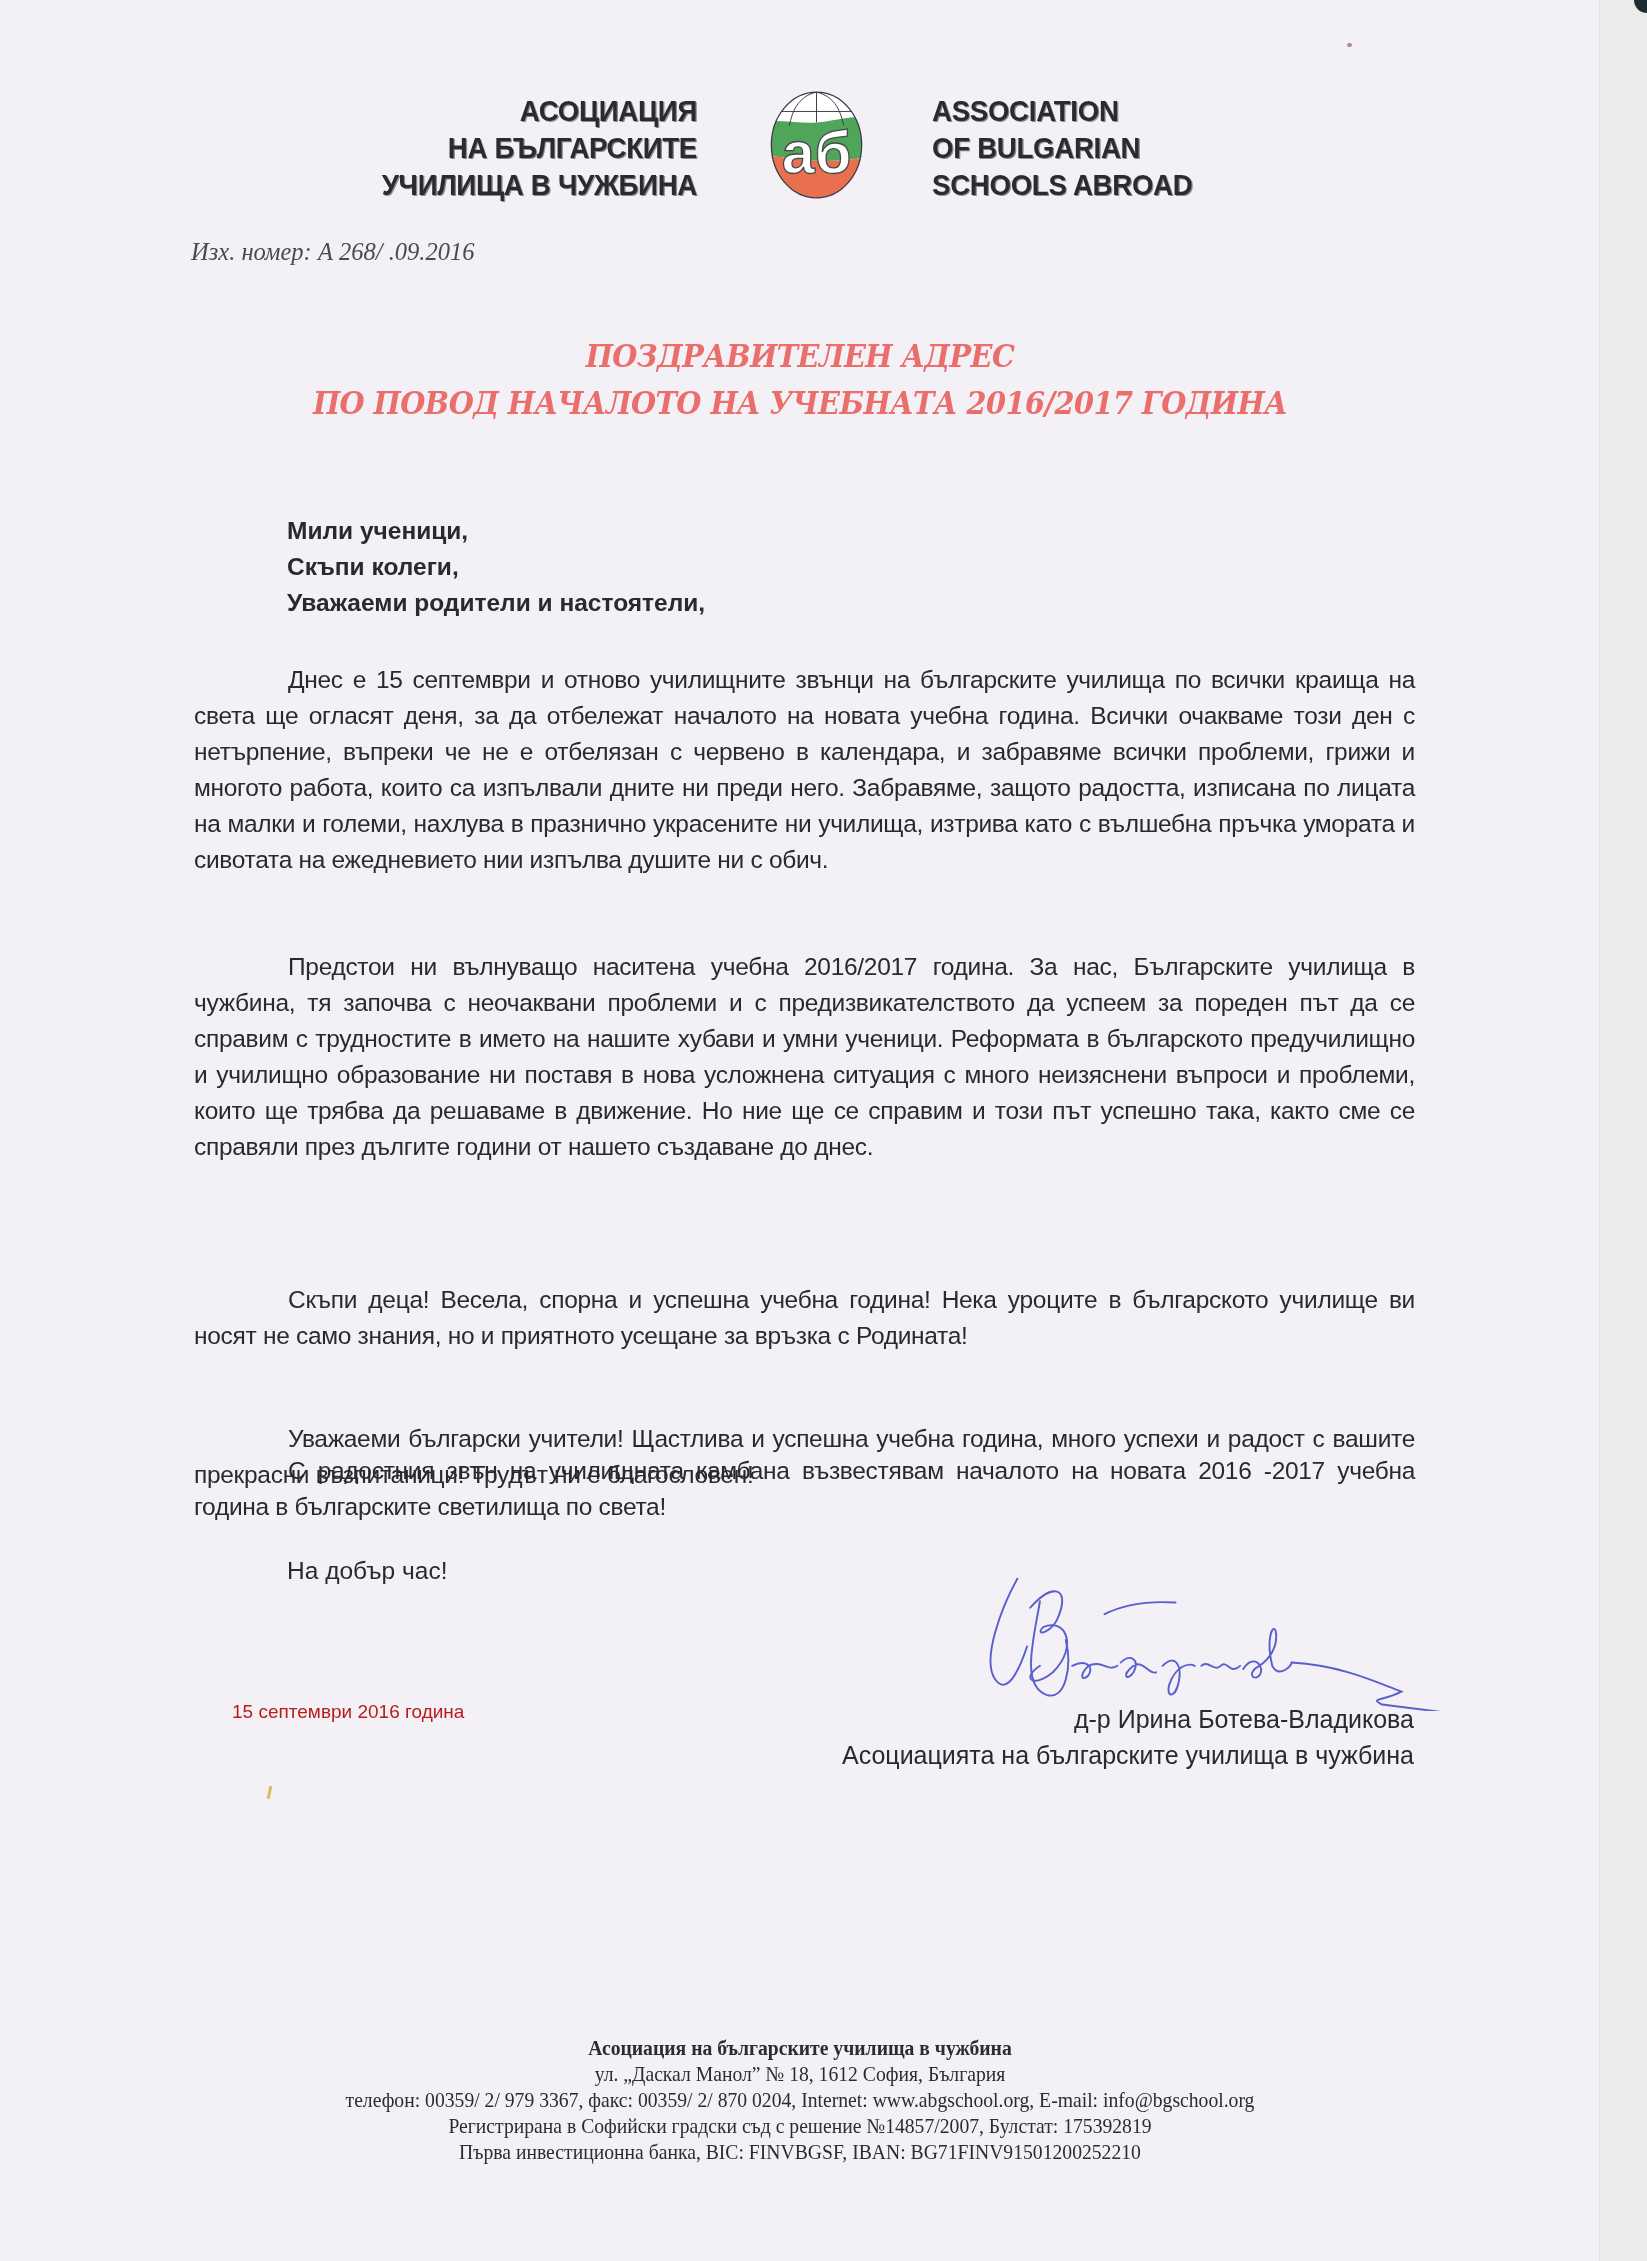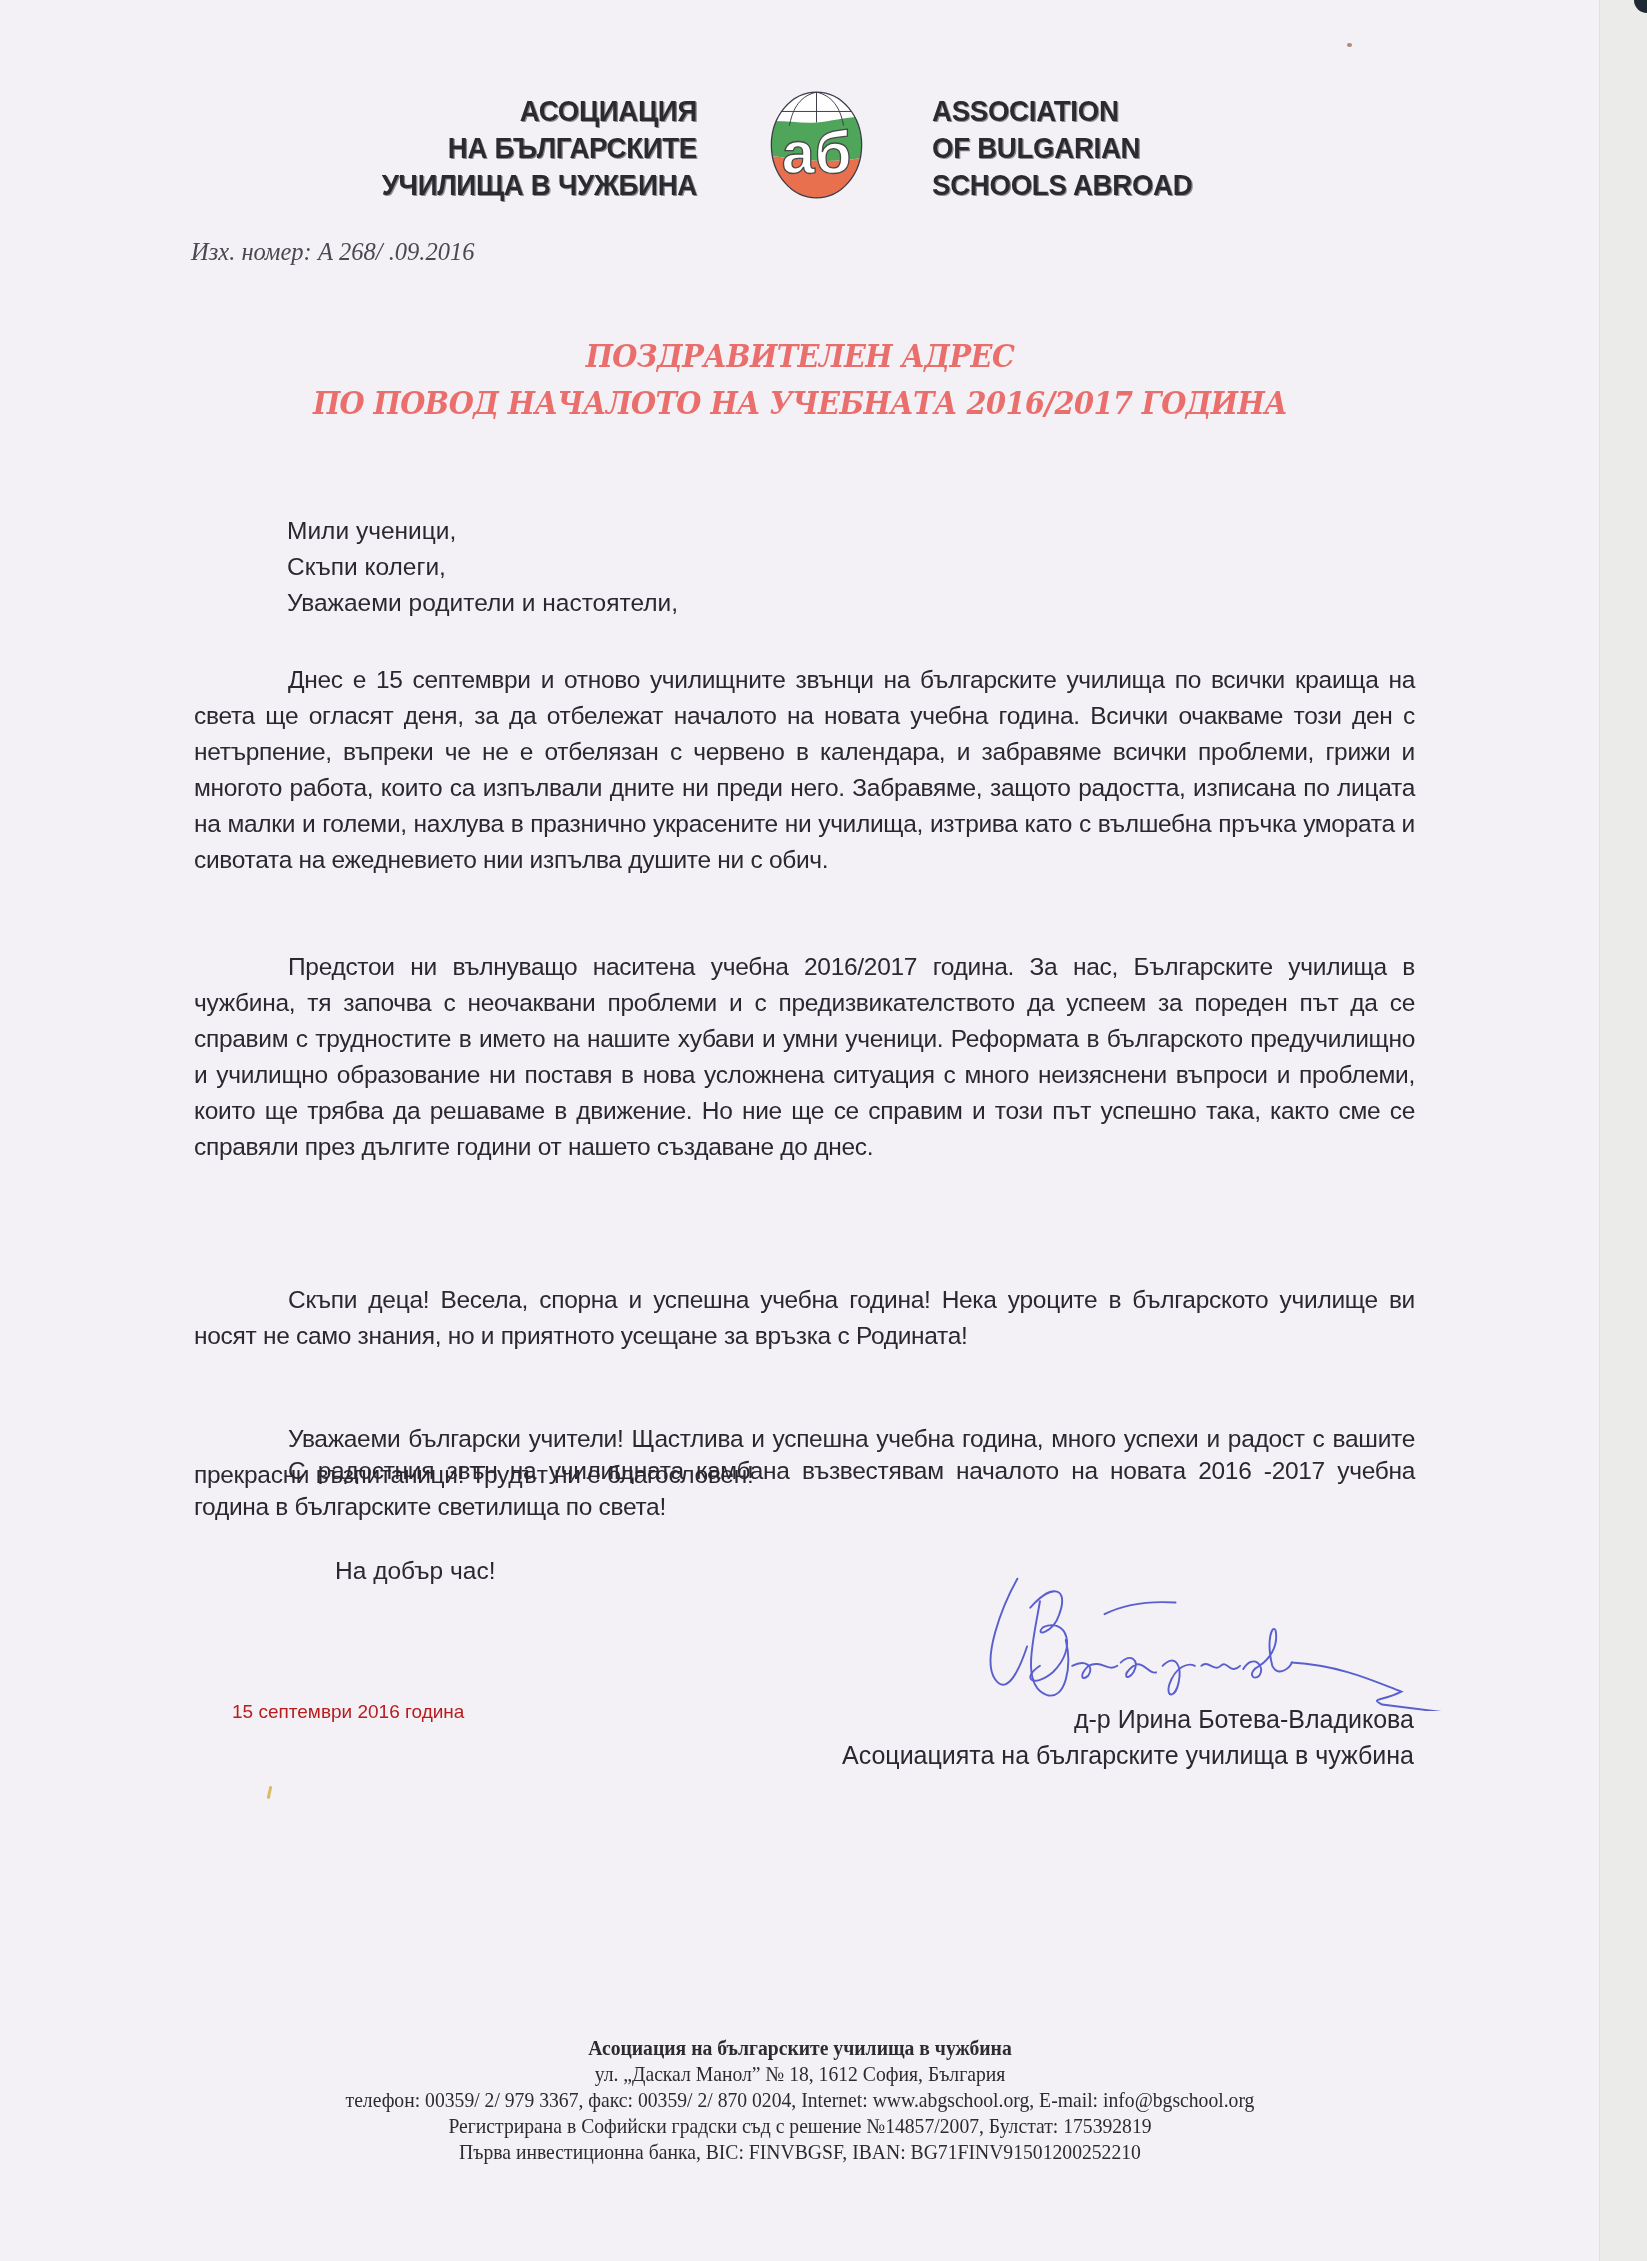--- a/index.html
+++ b/index.html
@@ -45,29 +45,29 @@
       font-size: 32px; line-height: 47px; color: #ea6f6c;
       letter-spacing: -0.6px; transform: scaleX(0.9); transform-origin: center;
     }
     .title span { display: block; }
 
     .body-text {
       position: absolute; left: 194px; width: 1221px;
       font-family: "Liberation Sans Narrow", "Liberation Sans", sans-serif;
       font-size: 24.5px; line-height: 36px; color: #2a2930;
     }
-    .greeting { top: 513px; left: 287px; }
+    .greeting { top: 513px; left: 287px; font-weight: bold; }
     .greeting div { line-height: 36px; }
     .para { text-align: justify; text-indent: 94px; margin: 0; }
     .p1 { top: 662px; }
     .p2 { top: 949px; }
     .p3 { top: 1282px; }
     .p4 { top: 1381px; margin-top: 40px; }
     .p5 { top: 1453px; }
-    .closing { top: 1553px; left: 287px; margin-left: 48px; }
+    .closing { top: 1553px; left: 287px; }
     .narrow { letter-spacing: -0.3px; }
 
     .date-line { position: absolute; left: 192px; top: 1701px; font-size: 19px; color: #b91c1c; margin-left: 40px; }
     .sig-block {
       position: absolute; right: 233px; top: 1701px; text-align: right;
       font-size: 25px; line-height: 36px; color: #2a2930;
     }
     .signature { position: absolute; left: 956px; top: 1569px; width: 581px; height: 142px; }
 
     .footer {

